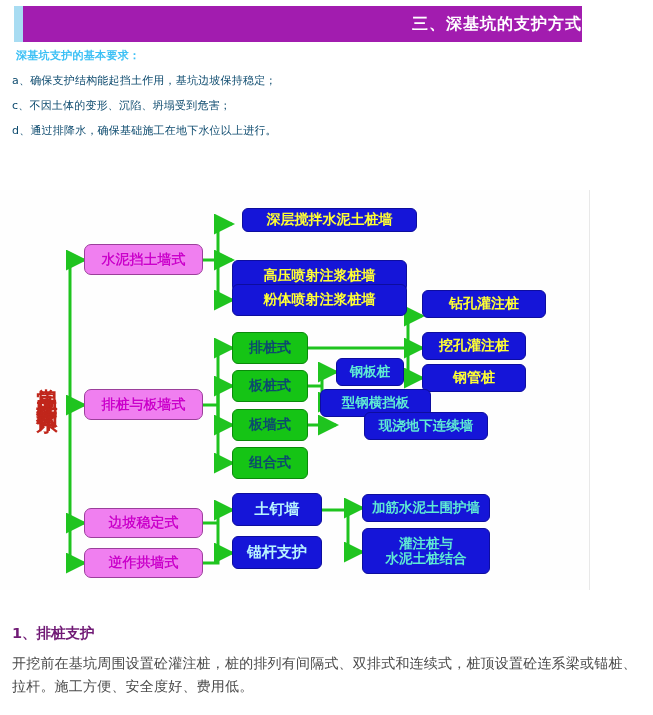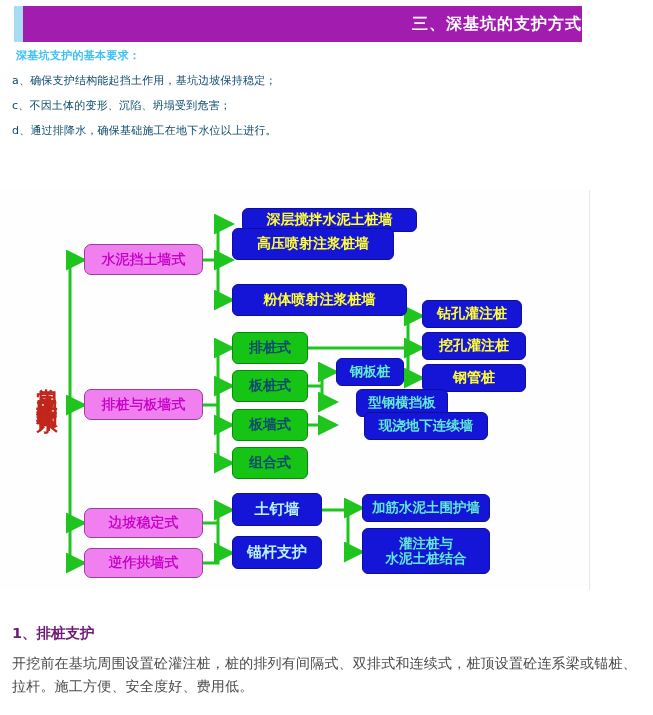--- a/index.html
+++ b/index.html
@@ -149,34 +149,34 @@
     </svg>
 
     <div class="v-title">常用的支护结构体系</div>
 
     <div class="node n-pink" style="left:84px;top:54px;width:119px;height:31px;">水泥挡土墙式</div>
     <div class="node n-pink" style="left:84px;top:199px;width:119px;height:31px;">排桩与板墙式</div>
     <div class="node n-pink" style="left:84px;top:318px;width:119px;height:30px;">边坡稳定式</div>
     <div class="node n-pink" style="left:84px;top:358px;width:119px;height:30px;">逆作拱墙式</div>
 
     <div class="node n-blue" style="left:232px;top:18px;width:175px;height:24px;margin-left:10px;">深层搅拌水泥土桩墙</div>
-    <div class="node n-blue" style="left:232px;top:38px;width:162px;height:32px;">高压喷射注浆桩墙</div>
+    <div class="node n-blue" style="left:232px;top:70px;width:175px;height:32px;">高压喷射注浆桩墙</div>
     <div class="node n-blue" style="left:232px;top:94px;width:175px;height:32px;">粉体喷射注浆桩墙</div>
 
     <div class="node n-green" style="left:232px;top:142px;width:76px;height:32px;">排桩式</div>
     <div class="node n-green" style="left:232px;top:180px;width:76px;height:32px;">板桩式</div>
     <div class="node n-green" style="left:232px;top:219px;width:76px;height:32px;">板墙式</div>
     <div class="node n-green" style="left:232px;top:257px;width:76px;height:32px;">组合式</div>
 
-    <div class="node n-blue" style="left:422px;top:110px;width:100px;height:28px;">钻孔灌注桩</div>
+    <div class="node n-blue" style="left:422px;top:100px;width:124px;height:28px;">钻孔灌注桩</div>
     <div class="node n-blue" style="left:422px;top:142px;width:104px;height:28px;">挖孔灌注桩</div>
     <div class="node n-blue" style="left:422px;top:174px;width:104px;height:28px;">钢管桩</div>
 
     <div class="node n-blue-white" style="left:336px;top:168px;width:68px;height:28px;">钢板桩</div>
-    <div class="node n-blue-white" style="left:356px;top:199px;width:92px;height:28px;">型钢横挡板</div>
+    <div class="node n-blue-white" style="left:320px;top:199px;width:111px;height:28px;">型钢横挡板</div>
 
     <div class="node n-blue-white" style="left:336px;top:222px;width:124px;height:28px;margin-left:28px;">现浇地下连续墙</div>
 
     <div class="node n-blue-cyan" style="left:232px;top:303px;width:90px;height:33px;">土钉墙</div>
     <div class="node n-blue-cyan" style="left:232px;top:346px;width:90px;height:33px;">锚杆支护</div>
 
     <div class="node n-blue-white" style="left:362px;top:304px;width:128px;height:28px;">加筋水泥土围护墙</div>
     <div class="node n-blue-white n-two-line" style="left:362px;top:338px;width:128px;height:46px;flex-direction:column;">
       <span>灌注桩与</span>
       <span>水泥土桩结合</span>

